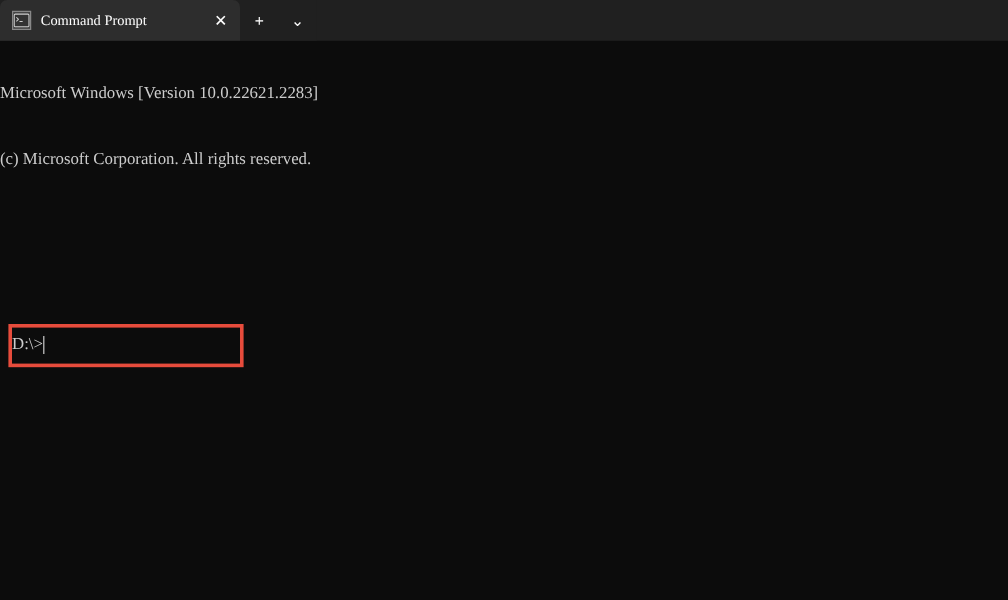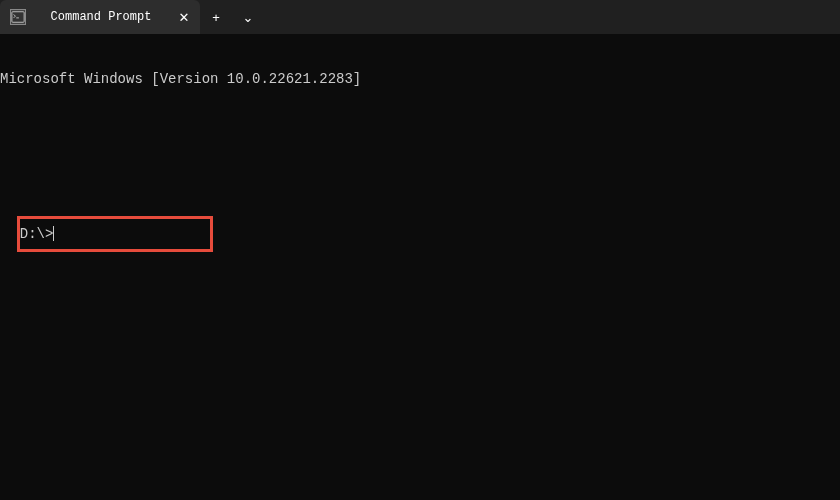--- a/index.html
+++ b/index.html
@@ -43,26 +43,25 @@
       justify-content: center;
       font-size: 8px;
       color: #ccc;
     }
     .tab-icon svg {
       width: 14px;
       height: 14px;
     }
     .tab-title {
       color: #ffffff;
-      font-family: Liberation Mono, monospace;
+      font-family: Liberation Serif, serif;
       font-size: 12px;
       flex: 1;
       white-space: nowrap;
       overflow: hidden;
-      text-align: center;
     }
     .tab-close {
       width: 16px;
       height: 16px;
       display: flex;
       align-items: center;
       justify-content: center;
       color: #ffffff;
       font-family: "Segoe UI", sans-serif;
       font-size: 13px;
@@ -81,21 +80,21 @@
       display: flex;
       align-items: center;
       justify-content: center;
       color: #ffffff;
       font-family: "Segoe UI", sans-serif;
       font-size: 13px;
       cursor: pointer;
     }
     .terminal-content {
       padding: 0;
-      font-family: Liberation Mono, monospace;
+      font-family: Liberation Serif, serif;
       font-size: 14px;
       line-height: 1.3;
       color: #cccccc;
       white-space: pre;
     }
     .terminal-line {
       white-space: pre;
     }
     .blank-line {
       height: 18px;
@@ -139,16 +138,17 @@
     <span class="tab-close">✕</span>
   </div>
   <div class="tab-actions">
     <div class="tab-action-btn">+</div>
     <div class="tab-action-btn">⌄</div>
   </div>
 </div>
 
 <div class="terminal-content">
   <div class="terminal-line">Microsoft Windows [Version 10.0.22621.2283]</div>
+  <div class="terminal-line">(c) Microsoft Corporation. All rights reserved.</div>
   <div class="blank-line"></div>
   <div class="blank-line"></div>
   <div class="highlighted-area"><span class="prompt-line">D:\&gt;</span><span class="cursor"></span></div>
 </div>
 
 </body></html>

